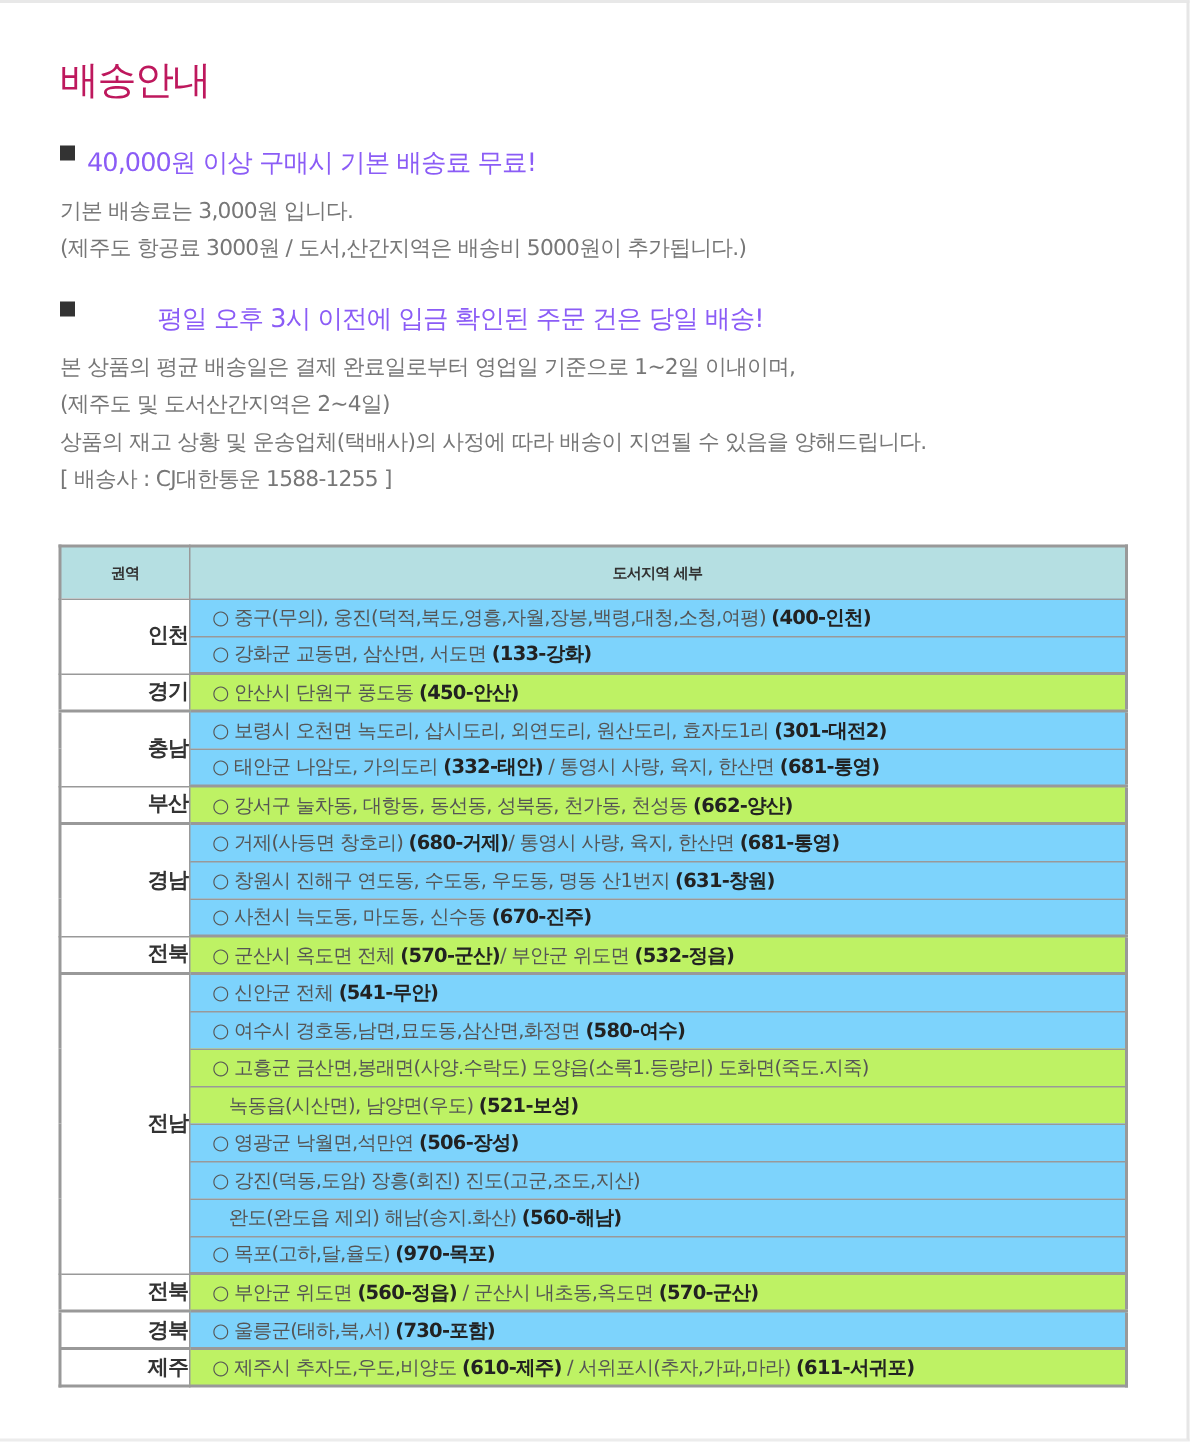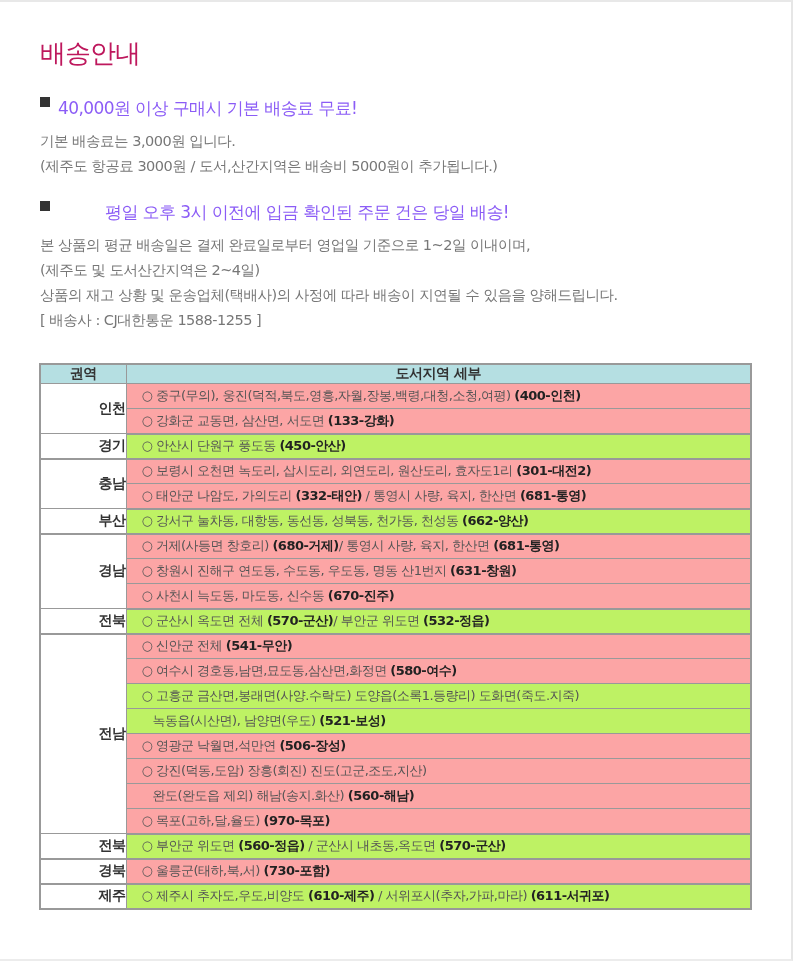--- a/index.html
+++ b/index.html
@@ -29,25 +29,25 @@
   .desc1 { top: 129px; }
   .desc2 { top: 233px; }
   .desc p { white-space: nowrap; }
 
   table.zones {
     position: absolute; left: 39px; top: 363px; width: 713px;
     border-collapse: collapse; font-size: 13px; letter-spacing: -0.5px;
     border: 2px solid #999;
   }
   table.zones th {
-    background: #b5dfe2; height: 18px; font-weight: bold; color: #333; font-size: 14px;
+    background: #b5dfe2; height: 35px; font-weight: bold; color: #333; font-size: 10px;
     border: 1px solid #999;
   }
   table.zones td {
-    border: 1px solid #999; height: 25px; padding: 0 0 0 15px; color: #555; background: #fca5a5;
+    border: 1px solid #999; height: 25px; padding: 0 0 0 15px; color: #555; background: #7dd3fc;
   }
   table.zones td.region {
     padding: 0; text-align: right; font-weight: bold; color: #333; background: #fff; font-size: 14px;
   }
   table.zones tr.group-end td { border-bottom: 2px solid #999; }
   table.zones tr.white td.detail { background: #bef264; }
   td.detail .code { font-weight: bold; color: #222; }
   td.detail .indent { display: inline-block; width: 11px; }
   .col-region { width: 86px; }
 </style>

